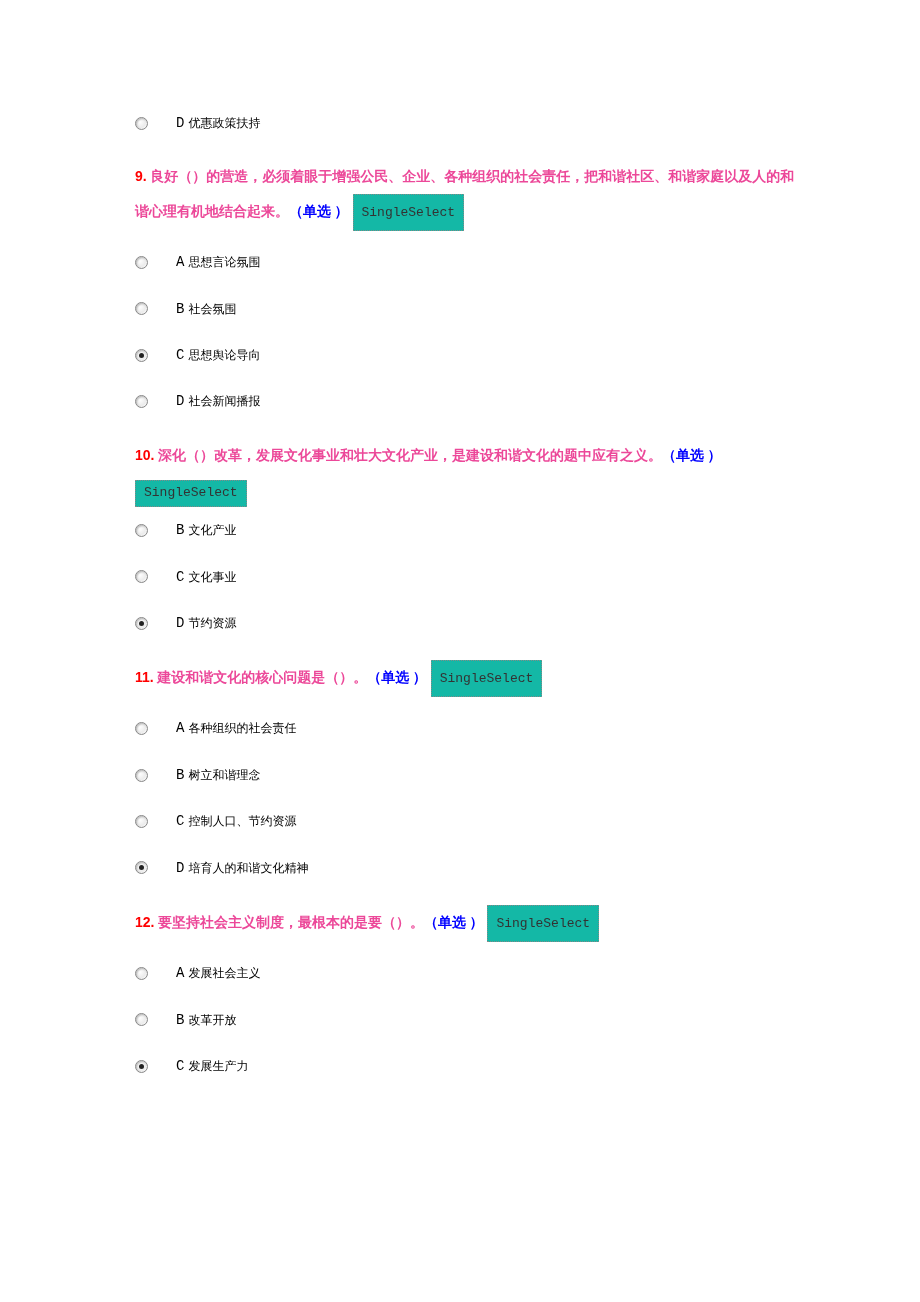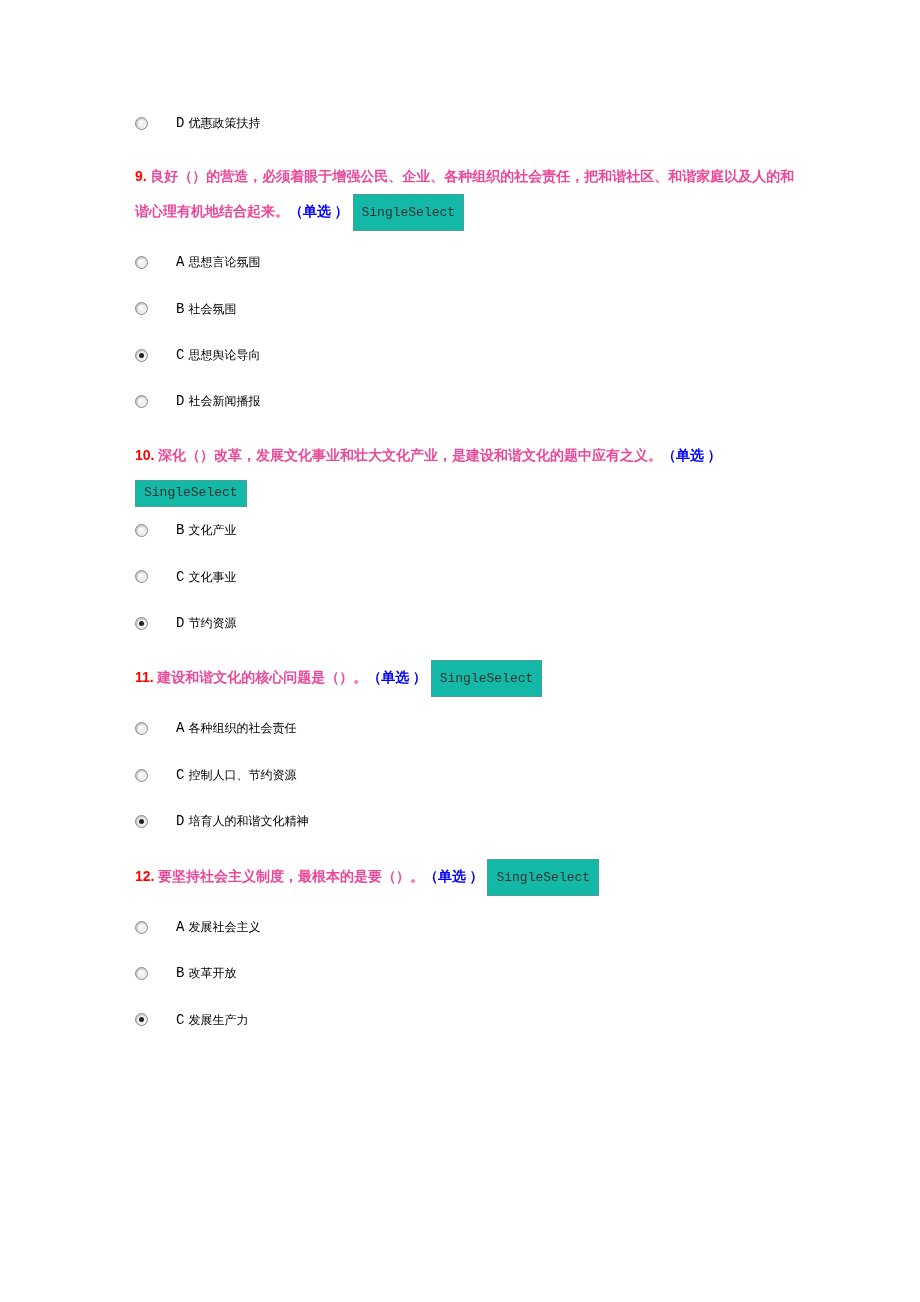--- a/index.html
+++ b/index.html
@@ -95,20 +95,24 @@
       <span class="radio checked"></span>
       <span><span class="opt-letter">D</span><span class="opt-label">节约资源</span></span>
     </div>
     <div class="q-head"><span class="q-num">11.</span><span class="q-text"> 建设和谐文化的核心问题是（）。</span><span class="q-hint">（单选 ）</span><span class="ss-box">SingleSelect</span></div>
     <div class="option-row">
       <span class="radio"></span>
       <span><span class="opt-letter">A</span><span class="opt-label">各种组织的社会责任</span></span>
     </div>
     <div class="option-row">
       <span class="radio"></span>
+      <span><span class="opt-letter">B</span><span class="opt-label">树立和谐理念</span></span>
+    </div>
+    <div class="option-row">
+      <span class="radio"></span>
       <span><span class="opt-letter">C</span><span class="opt-label">控制人口、节约资源</span></span>
     </div>
     <div class="option-row">
       <span class="radio checked"></span>
       <span><span class="opt-letter">D</span><span class="opt-label">培育人的和谐文化精神</span></span>
     </div>
     <div class="q-head"><span class="q-num">12.</span><span class="q-text"> 要坚持社会主义制度，最根本的是要（）。</span><span class="q-hint">（单选 ）</span><span class="ss-box">SingleSelect</span></div>
     <div class="option-row">
       <span class="radio"></span>
       <span><span class="opt-letter">A</span><span class="opt-label">发展社会主义</span></span>

